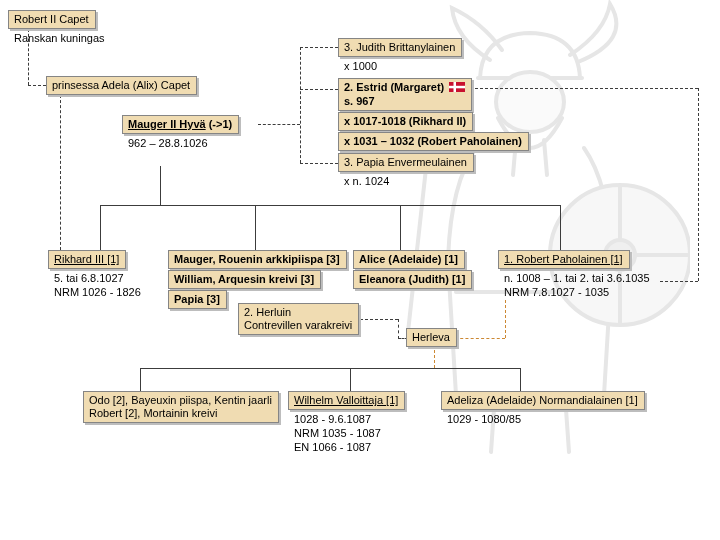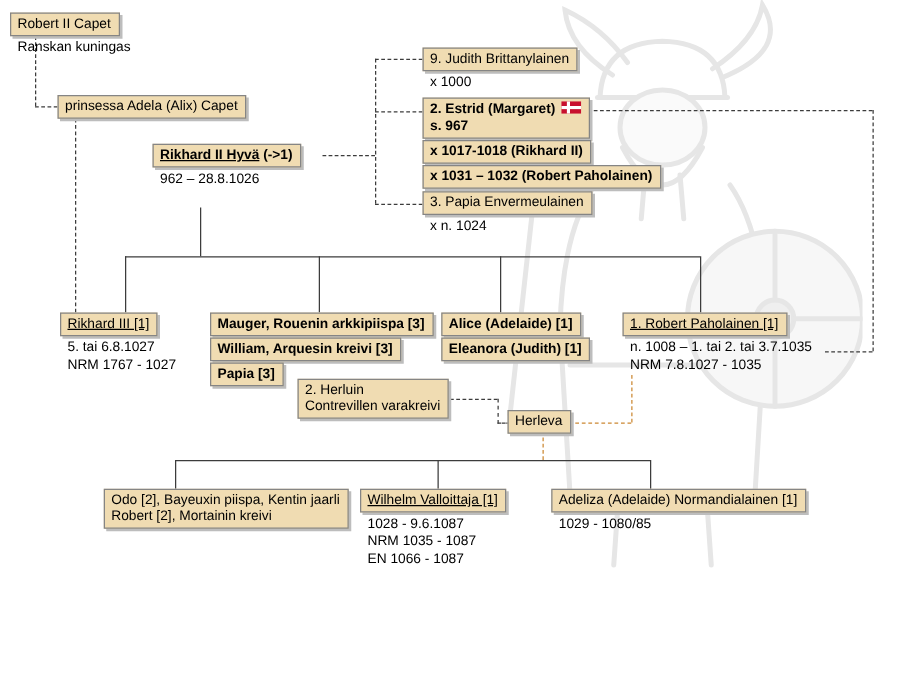--- a/index.html
+++ b/index.html
@@ -92,28 +92,28 @@
     <div class="details">
       <div>Ranskan kuningas</div>
     </div>
   </div>
 
   <div class="node" style="left:46px;top:76px">
     <div class="pbox"><span>prinsessa Adela (Alix) Capet</span></div>
   </div>
 
   <div class="node" style="left:122px;top:115px">
-    <div class="pbox"><span class="b u">Rikhard II Hyvä</span><span class="b"> (-&gt;1)</span></div>
+    <div class="pbox"><span class="b u">Mauger II Hyvä</span><span class="b"> (-&gt;1)</span></div>
     <div class="details">
       <div>962 – 28.8.1026</div>
     </div>
   </div>
 
   <div class="node" style="left:338px;top:38px">
-    <div class="pbox"><span>9. Judith Brittanylainen</span></div>
+    <div class="pbox"><span>3. Judith Brittanylainen</span></div>
     <div class="details">
       <div>x 1000</div>
     </div>
   </div>
 
   <div class="node stack" style="left:338px;top:78px">
     <div class="pbox">
       <div><span>2. Estrid (Margaret)</span><span class="flag"><svg width="16" height="10" viewBox="0 0 16 10">
               <rect width="16" height="10" fill="#c8102e"></rect>
               <rect x="4.5" width="2.5" height="10" fill="#ffffff"></rect>
@@ -129,39 +129,39 @@
     <div class="pbox"><span>3. Papia Envermeulainen</span></div>
     <div class="details">
       <div>x n. 1024</div>
     </div>
   </div>
 
   <div class="node" style="left:48px;top:250px">
     <div class="pbox"><span class="u">Rikhard III [1]</span></div>
     <div class="details">
       <div>5. tai 6.8.1027</div>
-      <div>NRM 1767 - 1027</div>
+      <div>NRM 1026 - 1826</div>
     </div>
   </div>
 
   <div class="node stack" style="left:168px;top:250px">
     <div class="pbox">Mauger, Rouenin arkkipiispa [3]</div>
     <div class="pbox">William, Arquesin kreivi [3]</div>
     <div class="pbox">Papia [3]</div>
   </div>
 
   <div class="node stack" style="left:353px;top:250px">
     <div class="pbox">Alice (Adelaide) [1]</div>
     <div class="pbox">Eleanora (Judith) [1]</div>
   </div>
 
   <div class="node" style="left:498px;top:250px">
     <div class="pbox"><span class="u">1. Robert Paholainen [1]</span></div>
     <div class="details">
-      <div>n. 1008 – 1. tai 2. tai 3.7.1035</div>
+      <div>n. 1008 – 1. tai 2. tai 3.6.1035</div>
       <div>NRM 7.8.1027 - 1035</div>
     </div>
   </div>
 
   <div class="node" style="left:238px;top:303px">
     <div class="pbox">
       <div>2. Herluin</div>
       <div>Contrevillen varakreivi</div>
     </div>
   </div>

